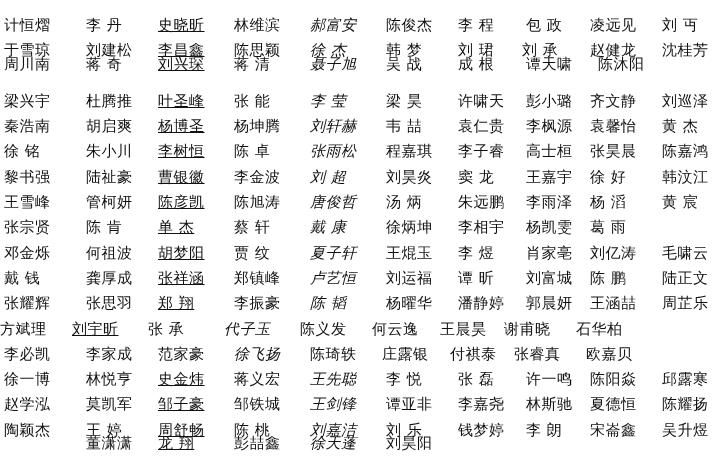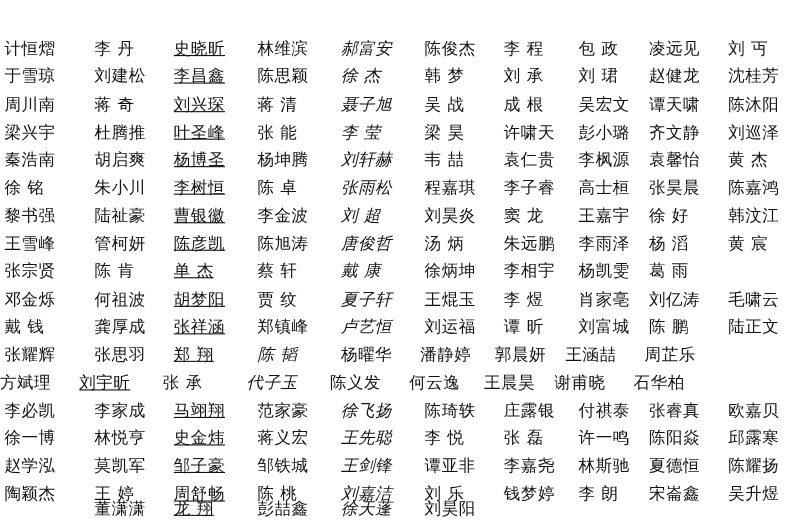--- a/index.html
+++ b/index.html
@@ -8,21 +8,21 @@
     background: #ffffff;
   }
   body {
     width: 722px;
     height: 474px;
     overflow: hidden;
     font-family: "DejaVu Sans", "Liberation Sans", sans-serif;
   }
   #name-grid {
     width: 722px;
-    padding-top: 20px;
+    padding-top: 1px;
     box-sizing: border-box;
   }
   .name-row {
     display: flex;
     flex-direction: row;
     align-items: baseline;
     width: 722px;
     height: 25.3px;
   }
   .name-cell {
@@ -62,34 +62,33 @@
       <span class="name-cell c8">凌远见</span>
       <span class="name-cell c9">刘 丏</span>
     </div>
     <div class="name-row">
       <span class="name-cell c0">于雪琼</span>
       <span class="name-cell c1">刘建松</span>
       <span class="name-cell c2">李昌鑫</span>
       <span class="name-cell c3">陈思颖</span>
       <span class="name-cell c4">徐 杰</span>
       <span class="name-cell c5">韩 梦</span>
+      <span class="name-cell c7">刘 珺</span>
       <span class="name-cell c6">刘 承</span>
-      <span class="name-cell c7">刘 珺</span>
       <span class="name-cell c8">赵健龙</span>
       <span class="name-cell c9">沈桂芳</span>
     </div>
     <div class="name-row">
       <span class="name-cell c0">周川南</span>
       <span class="name-cell c1">蒋 奇</span>
       <span class="name-cell c2">刘兴琛</span>
       <span class="name-cell c3">蒋 清</span>
       <span class="name-cell c4">聂子旭</span>
       <span class="name-cell c5">吴 战</span>
       <span class="name-cell c6">成 根</span>
-      <span class="name-cell c7">吴宏文</span>
       <span class="name-cell c8">谭天啸</span>
       <span class="name-cell c9">陈沐阳</span>
     </div>
     <div class="name-row">
       <span class="name-cell c0">梁兴宇</span>
       <span class="name-cell c1">杜腾推</span>
       <span class="name-cell c2">叶圣峰</span>
       <span class="name-cell c3">张 能</span>
       <span class="name-cell c4">李 莹</span>
       <span class="name-cell c5">梁 昊</span>
@@ -178,20 +177,21 @@
       <span class="name-cell c5">刘运福</span>
       <span class="name-cell c6">谭 昕</span>
       <span class="name-cell c7">刘富城</span>
       <span class="name-cell c8">陈 鹏</span>
       <span class="name-cell c9">陆正文</span>
     </div>
     <div class="name-row">
       <span class="name-cell c0">张耀辉</span>
       <span class="name-cell c1">张思羽</span>
       <span class="name-cell c2">郑 翔</span>
+      <span class="name-cell c3">李振豪</span>
       <span class="name-cell c4">陈 韬</span>
       <span class="name-cell c5">杨曜华</span>
       <span class="name-cell c6">潘静婷</span>
       <span class="name-cell c7">郭晨妍</span>
       <span class="name-cell c8">王涵喆</span>
       <span class="name-cell c9">周芷乐</span>
     </div>
     <div class="name-row">
       <span class="name-cell c1">方斌理</span>
       <span class="name-cell c2">刘宇昕</span>
@@ -199,21 +199,20 @@
       <span class="name-cell c4">代子玉</span>
       <span class="name-cell c5">陈义发</span>
       <span class="name-cell c6">何云逸</span>
       <span class="name-cell c7">王晨昊</span>
       <span class="name-cell c8">谢甫晓</span>
       <span class="name-cell c9">石华柏</span>
     </div>
     <div class="name-row">
       <span class="name-cell c0">李必凯</span>
       <span class="name-cell c1">李家成</span>
-      <span class="name-cell c2">马翊翔</span>
       <span class="name-cell c3">范家豪</span>
       <span class="name-cell c4">徐飞扬</span>
       <span class="name-cell c5">陈琦轶</span>
       <span class="name-cell c6">庄露银</span>
       <span class="name-cell c7">付祺泰</span>
       <span class="name-cell c8">张睿真</span>
       <span class="name-cell c9">欧嘉贝</span>
     </div>
     <div class="name-row">
       <span class="name-cell c0">徐一博</span>

